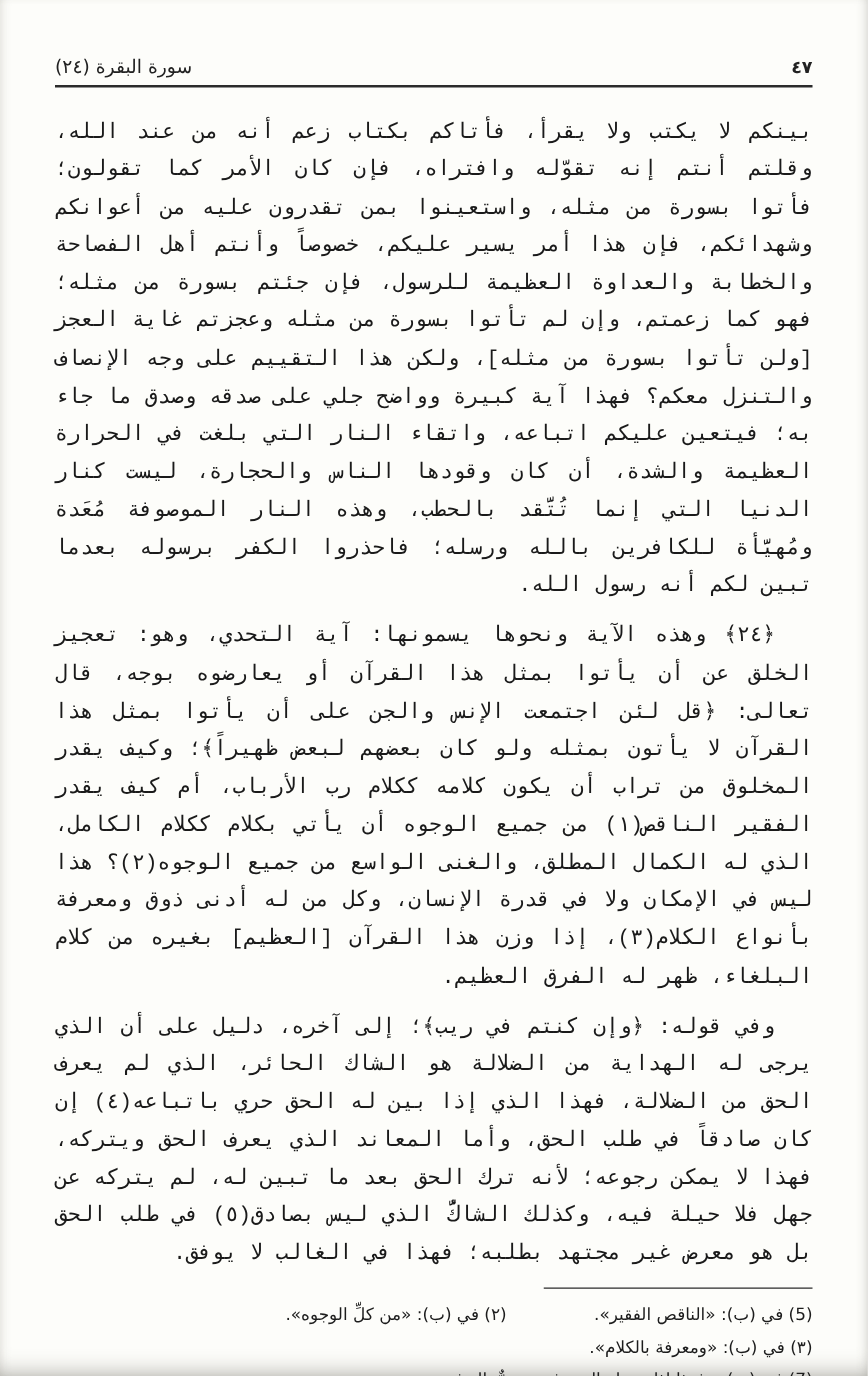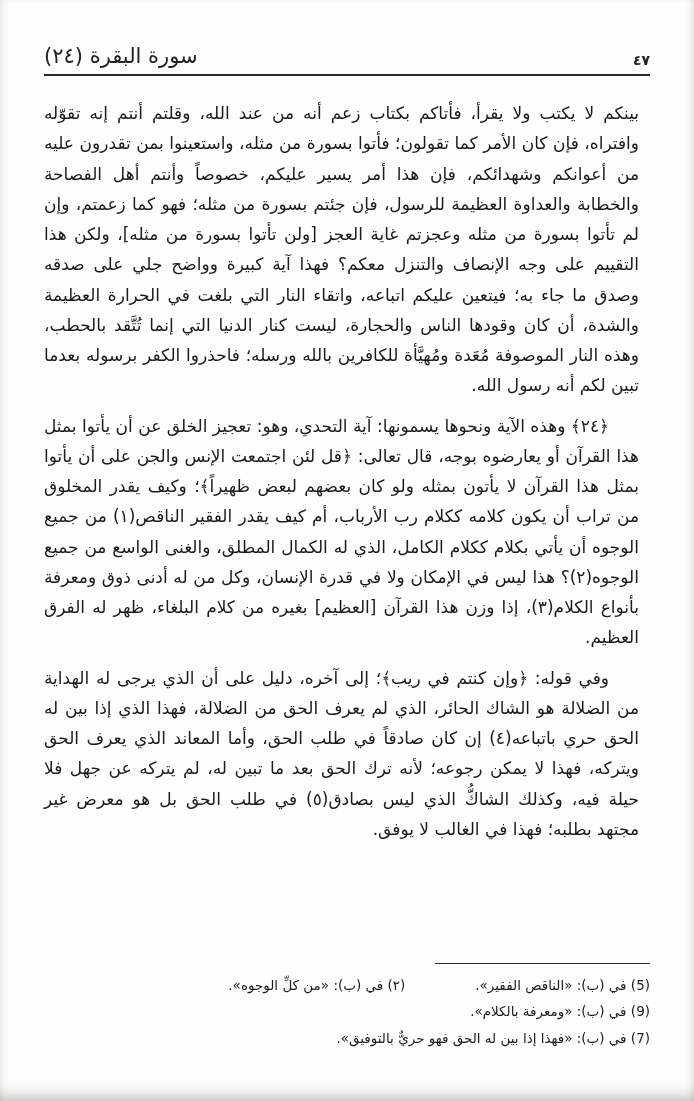--- a/index.html
+++ b/index.html
@@ -28,38 +28,39 @@
   .header {
     display: flex;
     flex-direction: row;
     justify-content: space-between;
     align-items: flex-end;
     border-bottom: 2px solid #2b2b2b;
     padding-bottom: 6px;
     margin-bottom: 22px;
   }
   .surah-title {
-    font-size: 21px;
+    font-size: 15px;
     letter-spacing: 0;
     color: #222;
   }
   .page-number {
     font-size: 14px;
     font-weight: bold;
     color: #222;
   }
   
   .body-text {
     font-size: 17px;
     line-height: 1.78;
     text-align: justify;
     text-justify: inter-word;
   }
   .body-text p {
-    margin: 0 11px 10px 0;
+    margin: 0 0 10px 0;
+    font-family: Liberation Mono, monospace;
   }
   .body-text p.indent {
     text-indent: 30px;
   }
   
   .footnotes {
     margin-top: auto;
     font-size: 13.5px;
     line-height: 1.95;
     color: #1c1c1c;
@@ -99,17 +100,17 @@
   </div>
 
   <div class="footnotes">
     <div class="footnote-separator"></div>
 
     <div class="footnote-row-double">
       <span class="footnote">(5) في (ب): «الناقص الفقير».</span>
       <span class="footnote">(٢) في (ب): «من كلِّ الوجوه».</span>
     </div>
 
-    <div class="footnote">(9) في (ب): «ومعرفة بالكلام».</div>
+    <div class="footnote">(٣) في (ب): «ومعرفة بالكلام».</div>
     <div class="footnote">(7) في (ب): «فهذا إذا بين له الحق فهو حريٌّ بالتوفيق».</div>
   </div>
 
 </div>
 
 </body></html>

